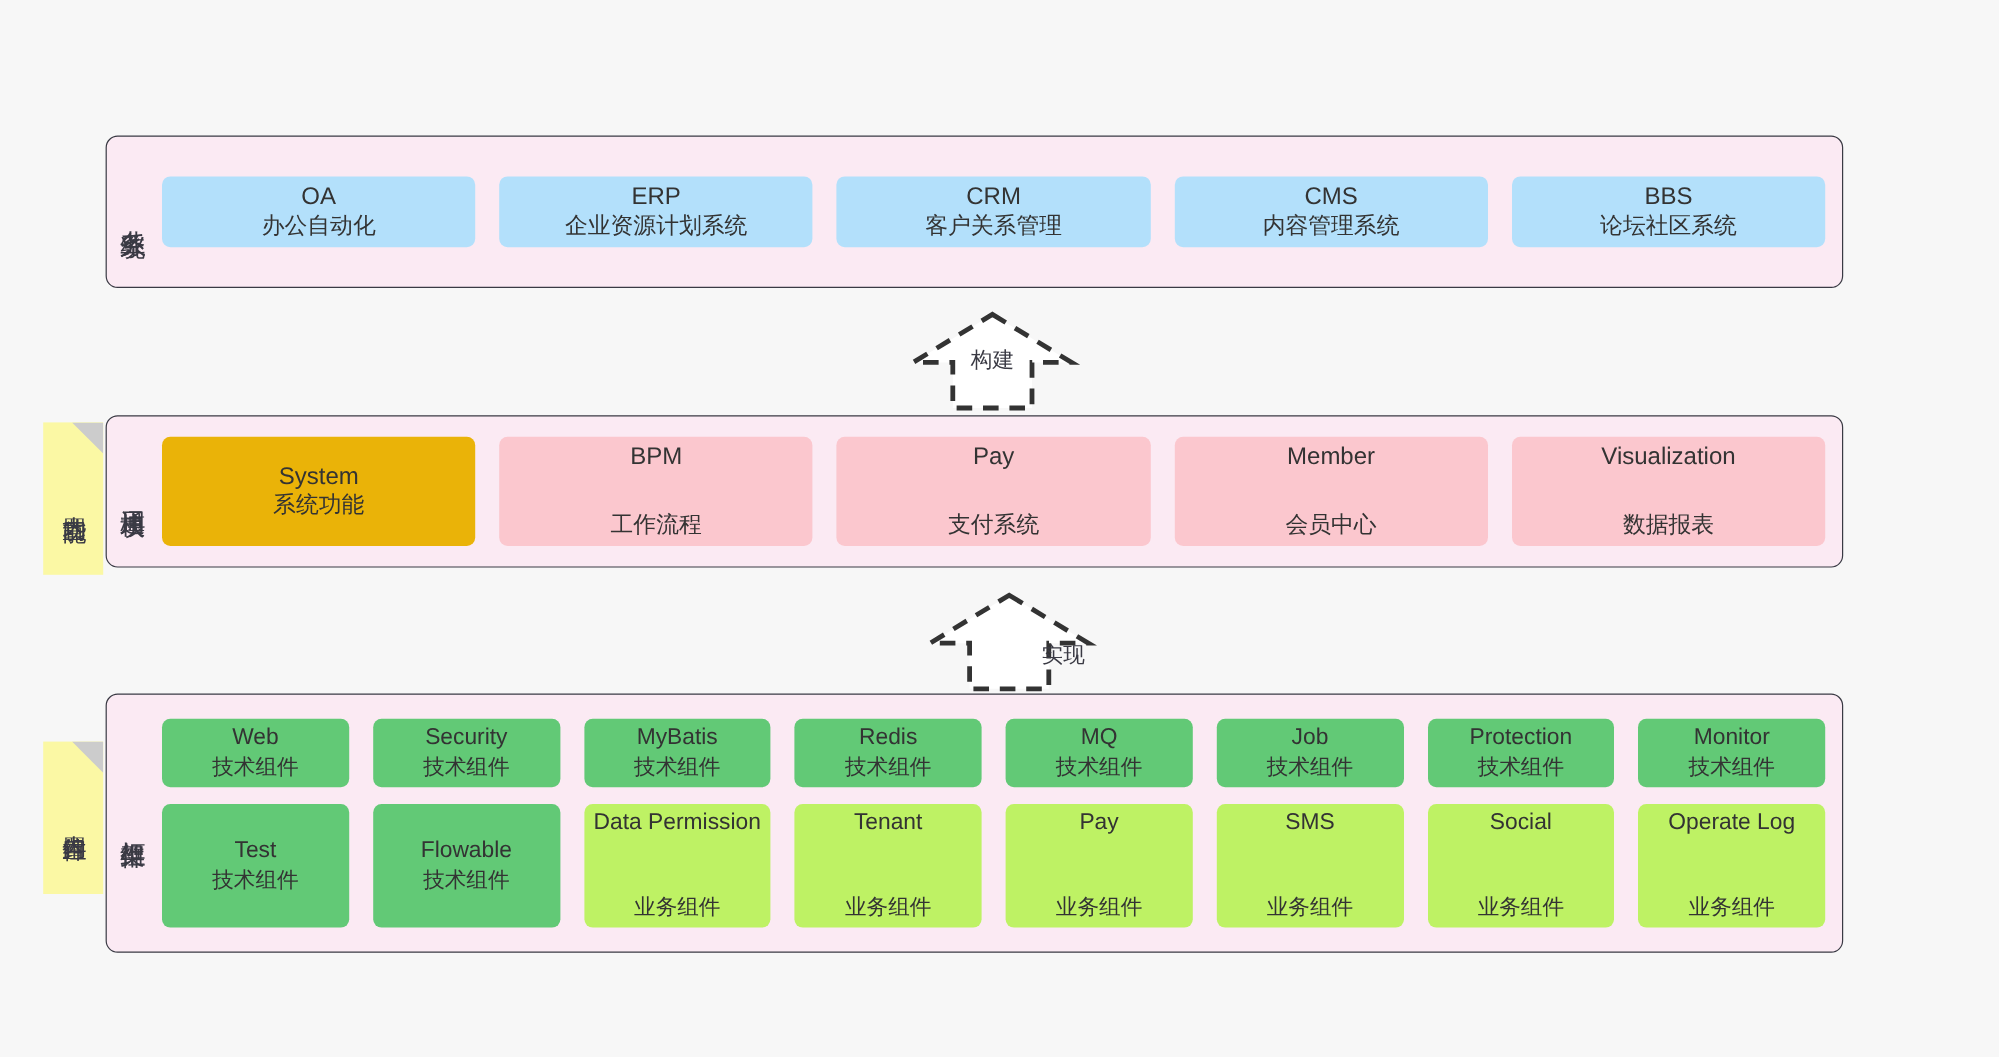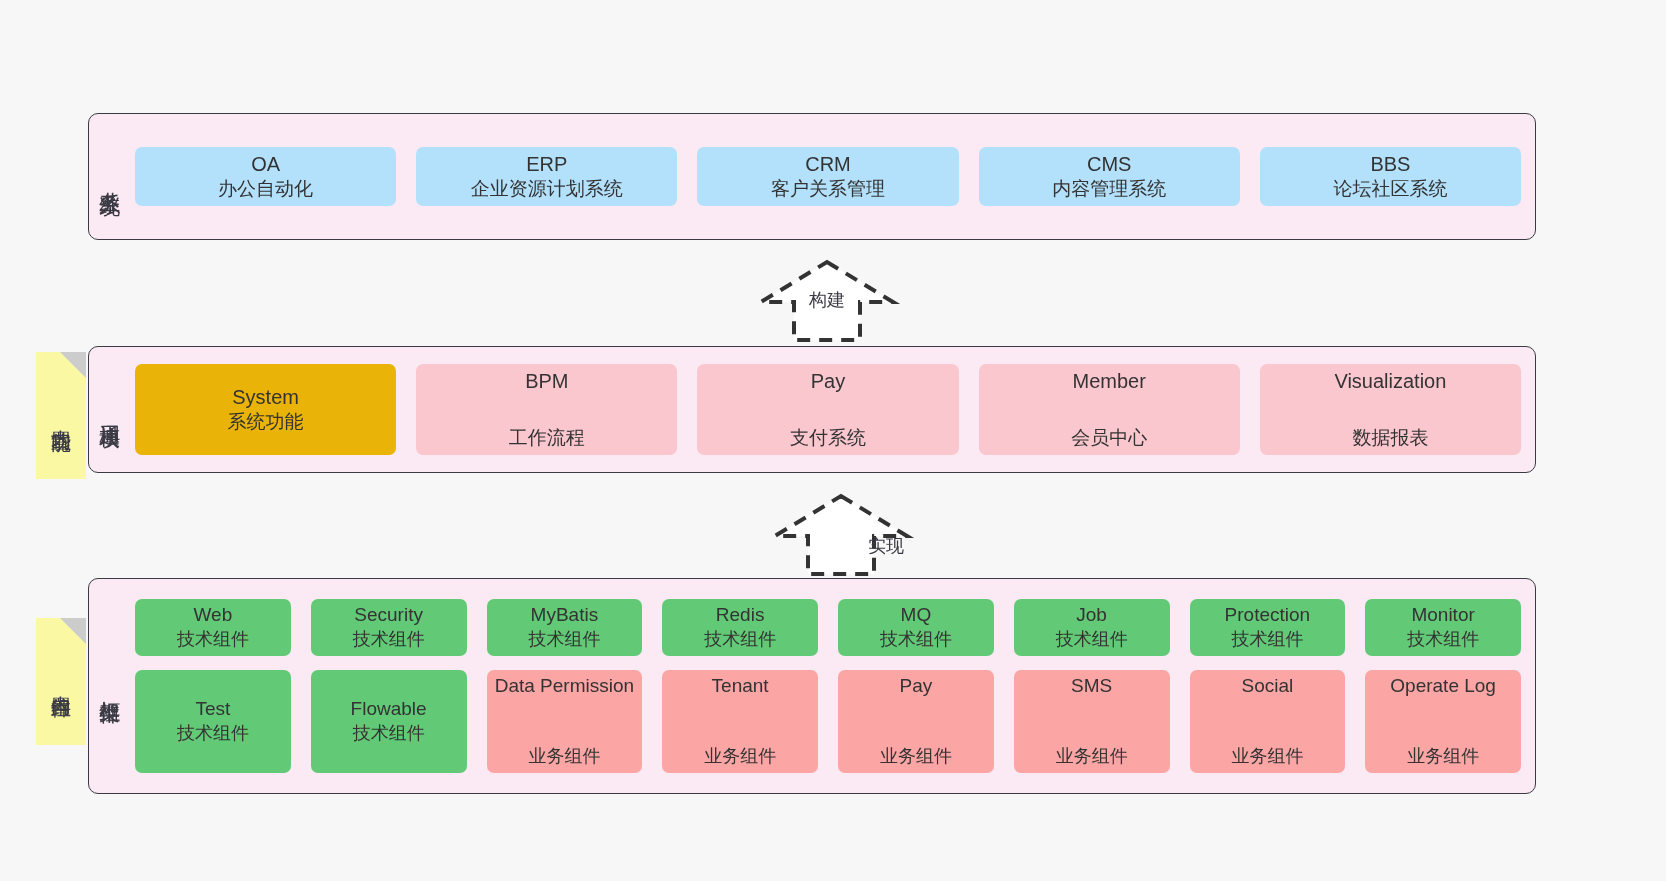--- a/index.html
+++ b/index.html
@@ -80,21 +80,21 @@
   .cell .en { font-size: 20px; }
   .cell .cn { font-size: 19px; }
   .cell.small .en { font-size: 19px; }
   .cell.small .cn { font-size: 18px; }
 
   
   .c-blue        { background: #b3e0fb; }
   .c-red         { background: #eab308; }
   .c-pink        { background: #fbc7ce; gap: 32px; }
   .c-green       { background: #62c976; text-align: right; }
-  .c-green-light { background: #fca5a5; gap: 47px; }
+  .c-green-light { background: #bef264; gap: 47px; }
 
   
   .note {
     position: absolute;
     background: #fbf8a4;
     display: flex;
     align-items: center;
     justify-content: center;
     font-size: 20px;
     line-height: 1.15;

